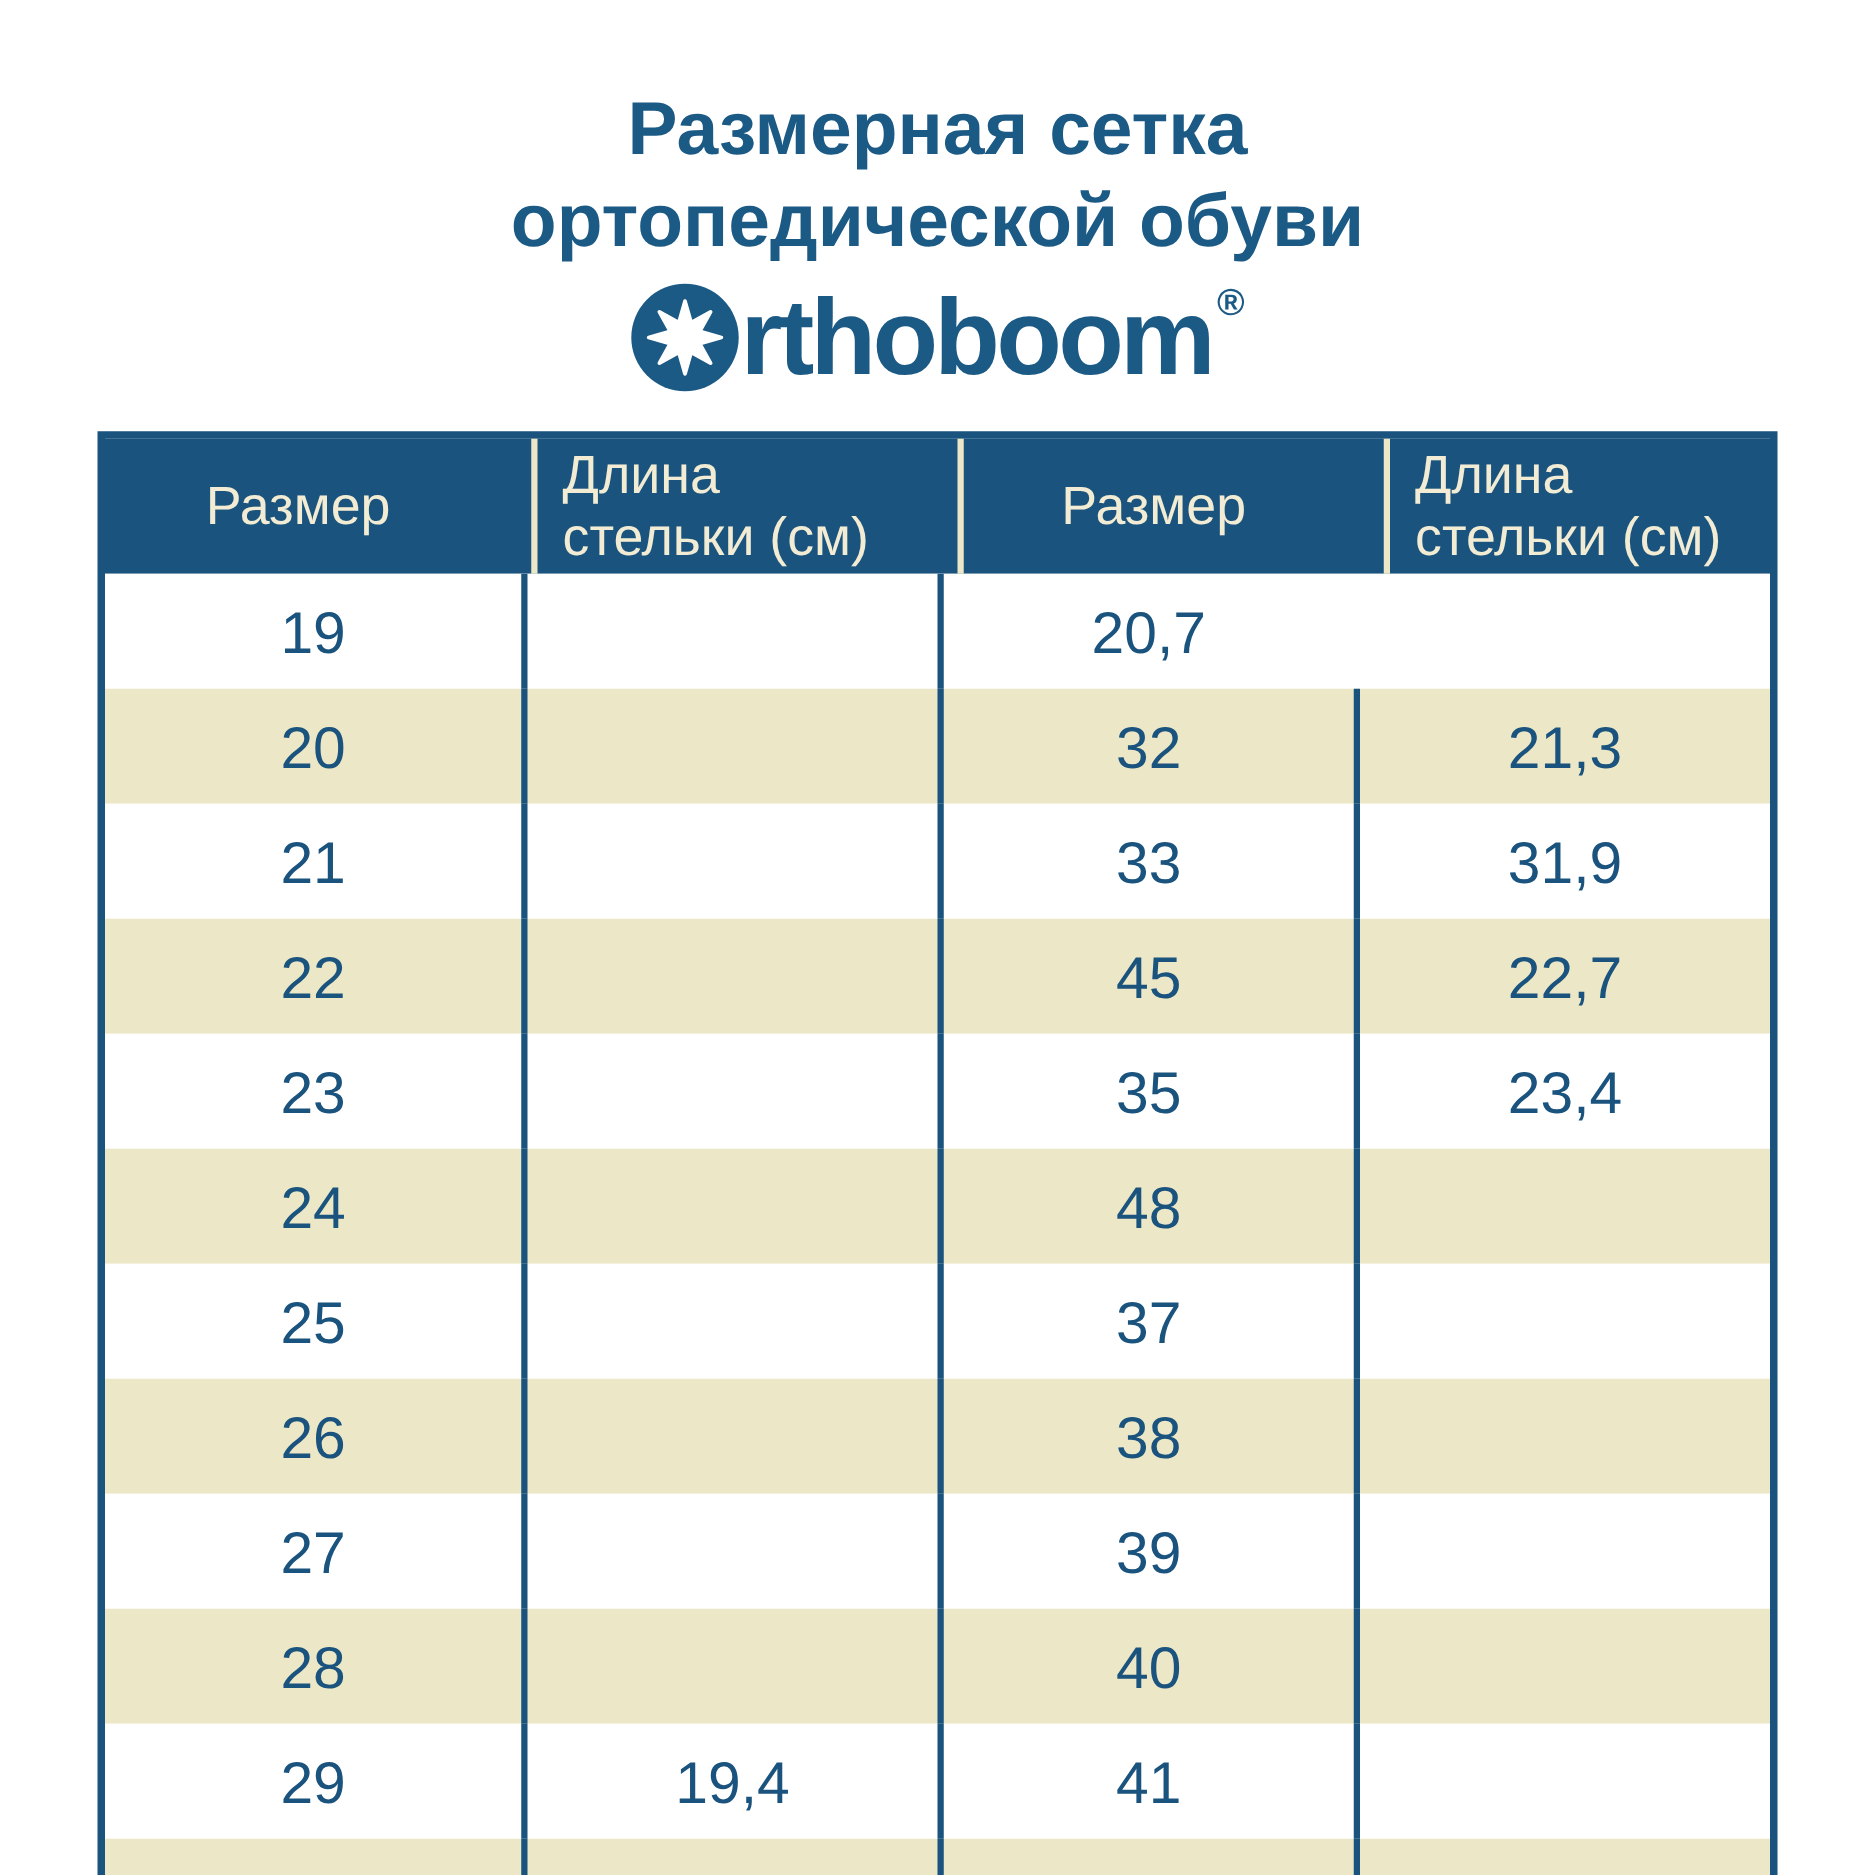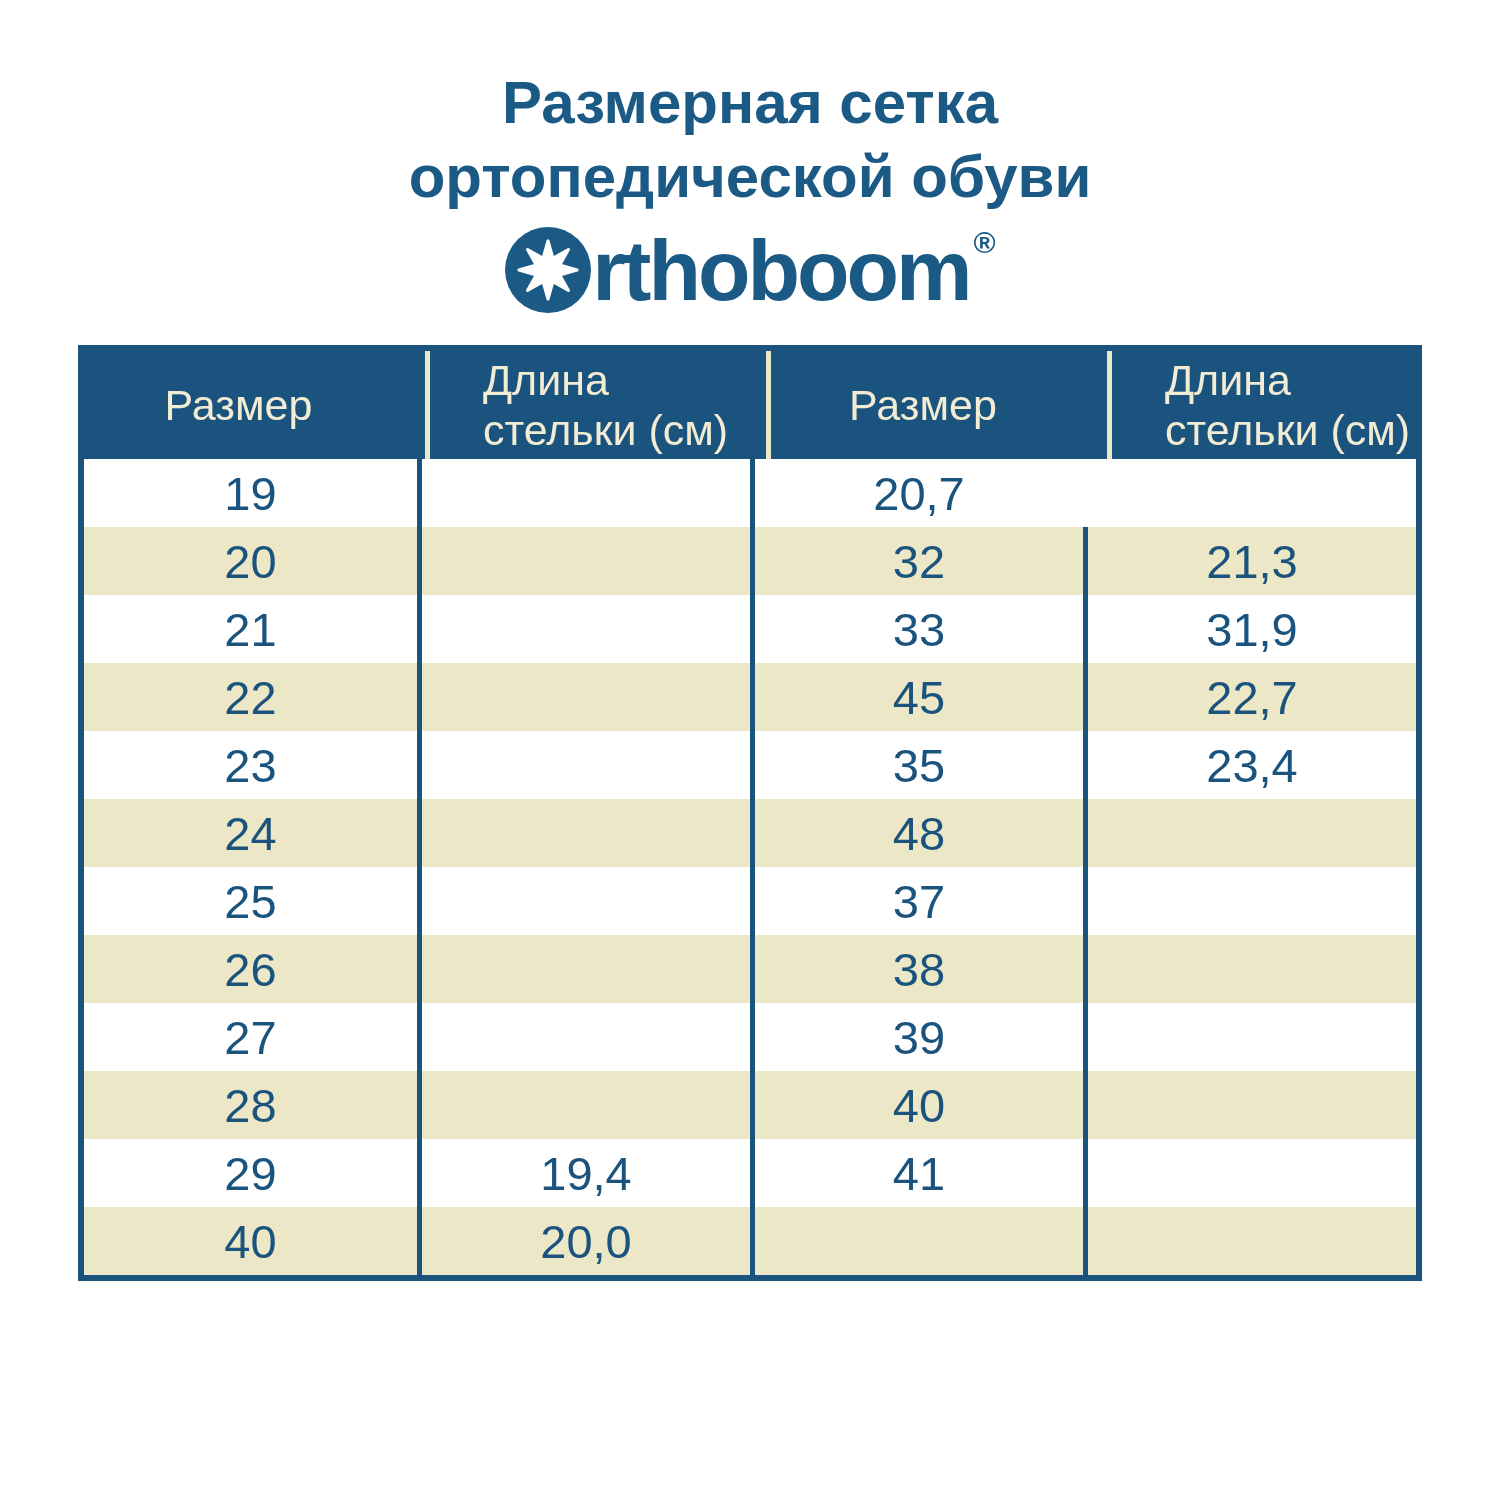--- a/index.html
+++ b/index.html
@@ -22,31 +22,31 @@
             display:flex;align-items:center;justify-content:center;}
   .logo-o{width:88px;height:88px;display:block;}
   .logo-text{color:var(--title-blue);font-size:86px;font-weight:bold;
              letter-spacing:-3px;line-height:88px;}
   .logo-reg{color:var(--title-blue);font-size:30px;font-weight:bold;
             align-self:flex-start;margin-top:2px;margin-left:4px;}
 
   
   .table{position:absolute;left:78px;top:317px;width:1344px;
          border:6px solid var(--blue);background:#fff;}
-  .row{display:grid;grid-template-columns:repeat(4,1fr);height:68px;}
+  .row{display:grid;grid-template-columns:repeat(4,1fr);height:92px;}
   .row.header{height:108px;background:var(--blue);gap:32px;}
   .row:nth-child(n+2):nth-child(even){background:#ffffff;}
   .row:nth-child(n+2):nth-child(odd){background:var(--cream);}
   .cell{display:flex;align-items:center;justify-content:center;
         color:var(--blue);font-size:47px;}
   .row .cell:nth-child(n+2){border-left:5px solid var(--blue);}
   .row.header .cell{color:var(--hdr-text);font-size:43px;}
   .row.header .cell:nth-child(n+2){border-left:5px solid var(--cream);}
   .hlen{flex-direction:column;align-items:flex-start;justify-content:center;
-        padding-left:53px;line-height:50px;}
+        padding-left:20px;line-height:50px;}
 </style>
 </head>
 <body>
 
 <div class="sheet">
 
   <div class="title">
     <div>Размерная сетка</div>
     <div>ортопедической обуви</div>
   </div>

